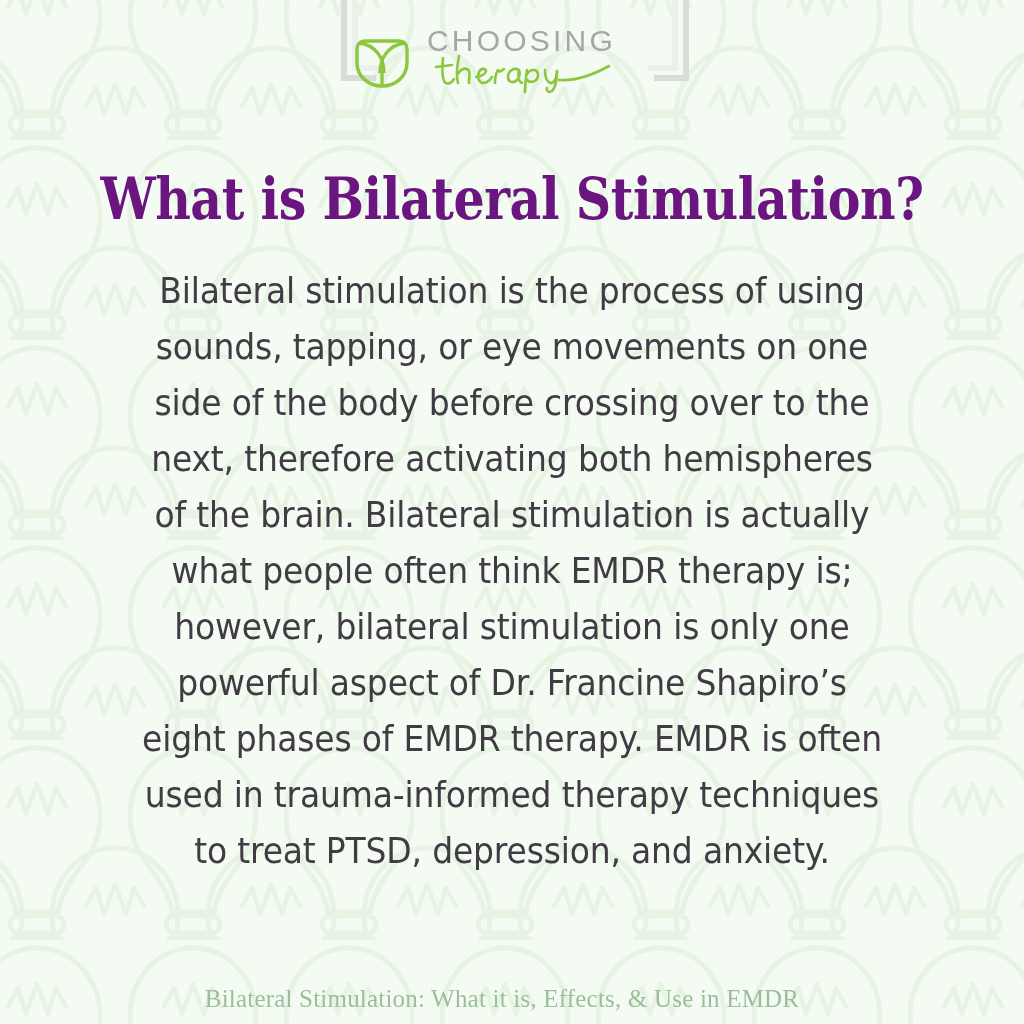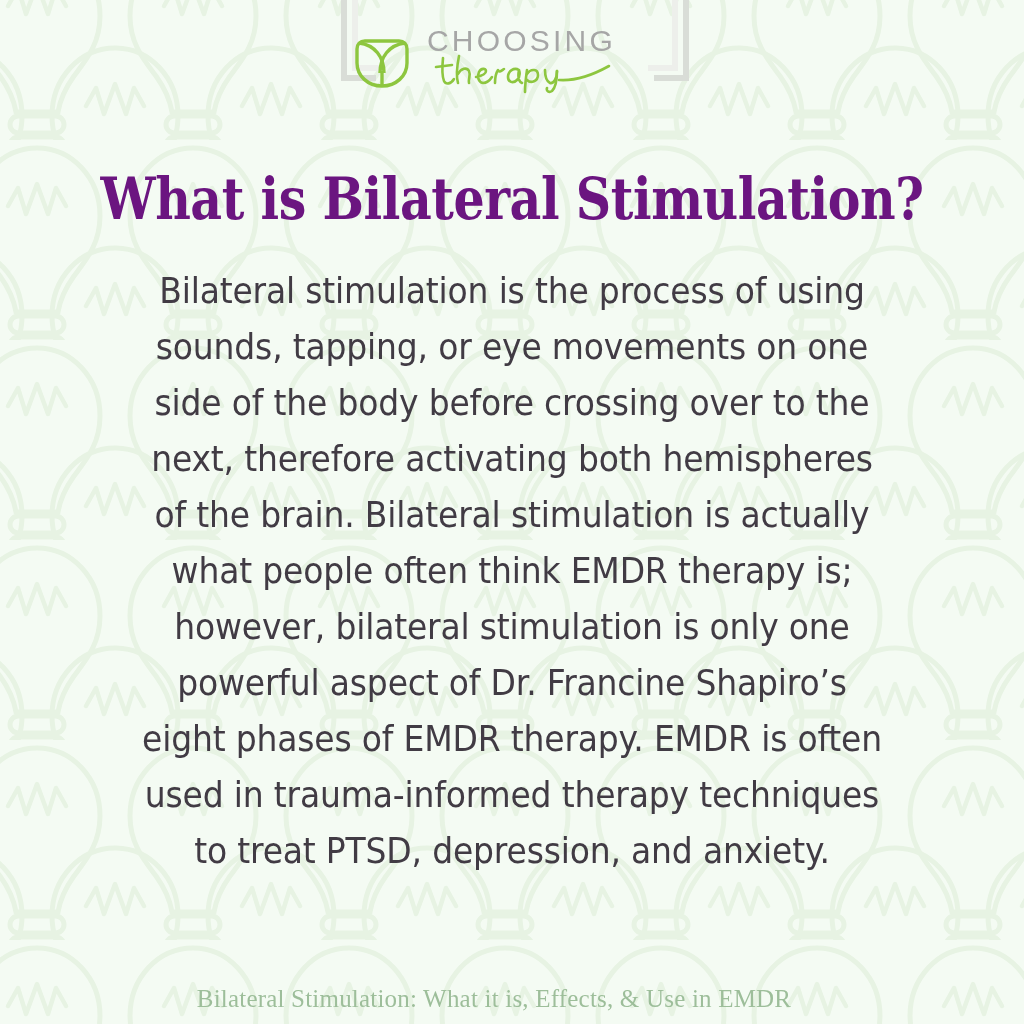--- a/index.html
+++ b/index.html
@@ -106,21 +106,21 @@
     transform-origin: center top;
   }
   #body-text .ln {
     display: block;
     white-space: nowrap;
   }
 
   
   #footer {
     position: absolute;
-    left: 0;
+    left: 8px;
     top: 985px;
     width: 988px;
     text-align: center;
     font-family: "Liberation Serif", serif;
     font-size: 25px;
     color: #9DBE9A;
     letter-spacing: 0.2px;
   }
 </style>
 </head>

